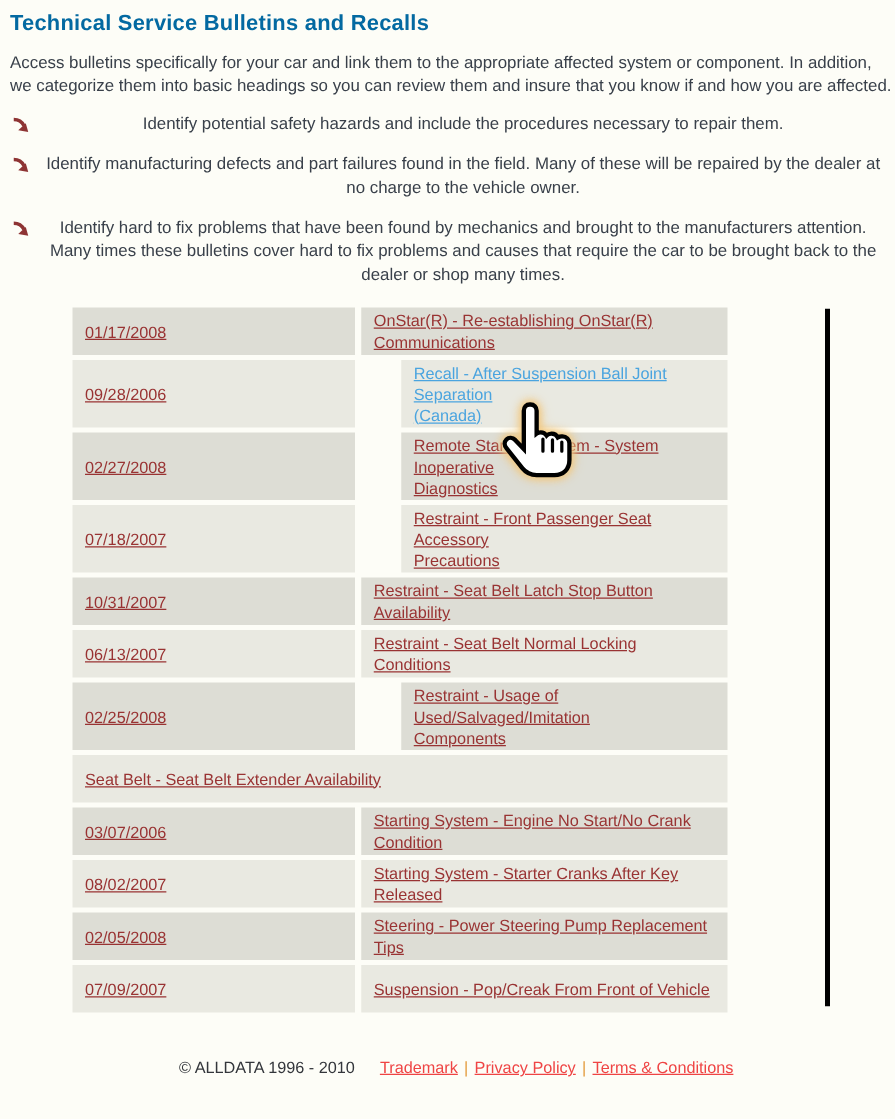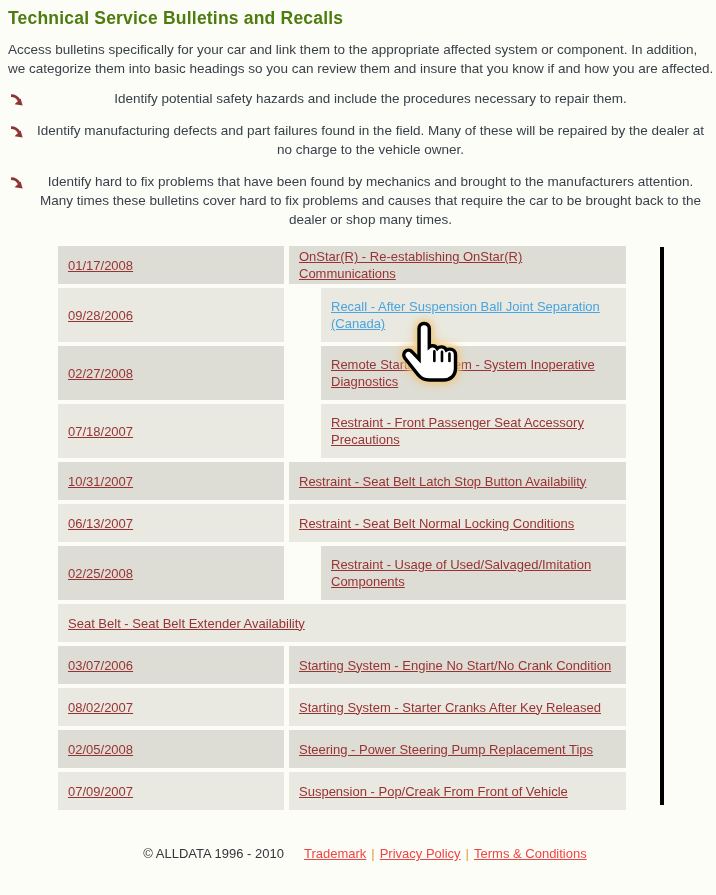--- a/index.html
+++ b/index.html
@@ -2,34 +2,34 @@
 <html><head>
 <meta charset="utf-8">
 <style>
   * { margin:0; padding:0; box-sizing:border-box; }
   html,body { background:#FDFDF7; }
   body { width:716px; height:895px; font-family:"Liberation Sans", sans-serif; }
   .page { position:relative; width:716px; height:895px; overflow:hidden; }
   .content { padding:6px 8px 0 8px; }
 
   h1.page-title {
-    font-size:17.5px; font-weight:bold; color:#4d7c0f;
+    font-size:17.5px; font-weight:bold; color:#0369a1;
     margin:2px 0 11px 0; letter-spacing:0.2px;
   }
   .intro {
     font-size:13.5px; color:#39404A; line-height:19px; width:706px;
   }
   .bullet-list { margin-top:11px;text-align:center; }
   .bullet-item {
     position:relative; padding-left:25px; margin-bottom:13px;
     font-size:13.5px; color:#39404A; line-height:19px; width:700px;
   }
   .b-icon { position:absolute; left:2px; top:3px; width:13px; height:13px; }
 
-  .table-wrap { position:relative; margin:17px 0 0 50px; width:568px; }
+  .table-wrap { position:relative; margin:17px 0 0 50px; width:524px; }
   .t-row { display:flex; margin-bottom:4px; }
   .t-row.h1 { height:38px; }
   .t-row.h2 { height:54px;gap:32px; }
   .cell { display:flex; align-items:center; padding-left:10px; }
   .cell.date { width:226px; margin-right:5px; flex:none; }
   .cell.title { flex:1; padding-right:10px;align-items:center; }
   .dark  .cell { background:#DDDDD5; }
   .light .cell { background:#E9E9E1; }
   a.tsb { color:#993333; text-decoration:underline; font-size:13px; line-height:17px; cursor:pointer; }
   .cell.title a.tsb { white-space:pre-line; }

